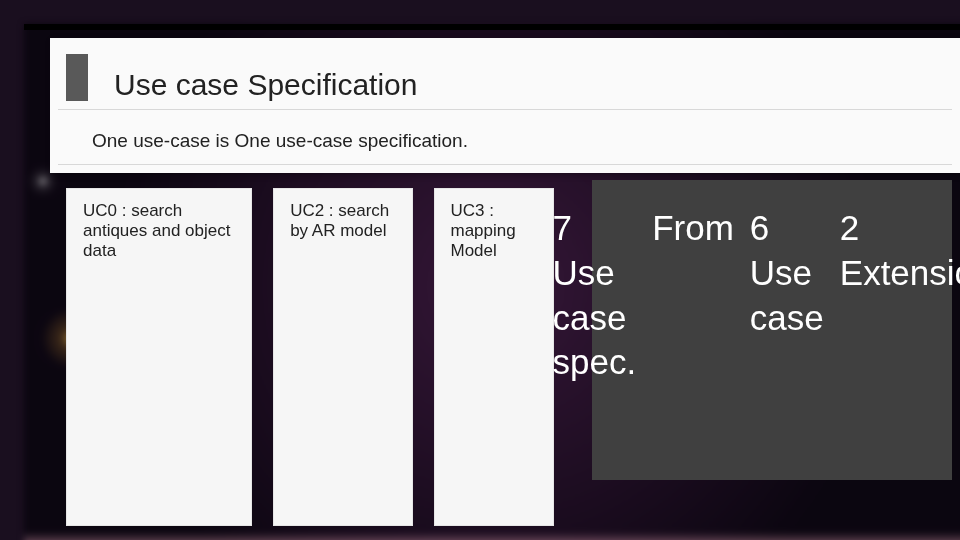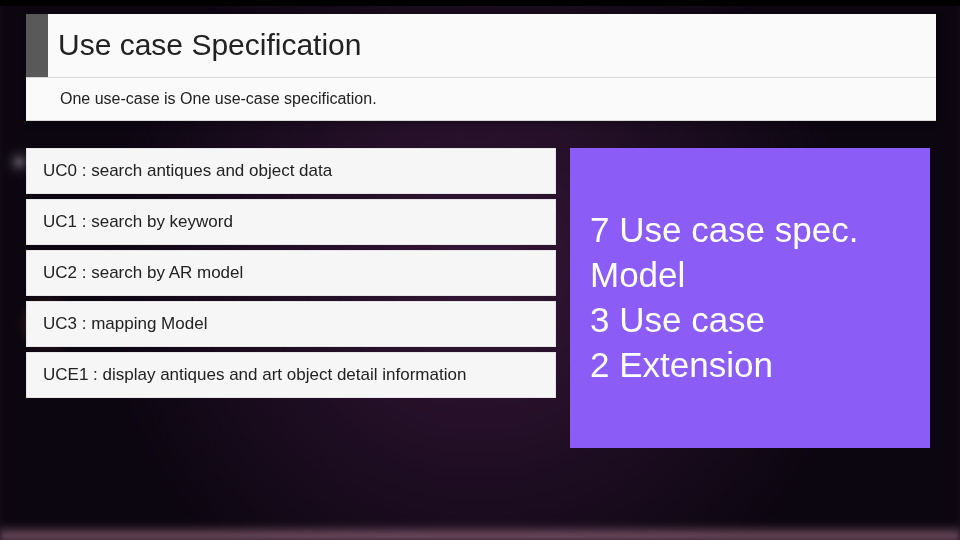--- a/index.html
+++ b/index.html
@@ -1,15 +1,15 @@
 <!DOCTYPE html>
 <html><head>
 <meta charset="utf-8">
 <style>
-  * { margin: 0; padding: 0; box-sizing: border-box; }
+  * { margin: 8px; padding: 0; box-sizing: border-box; }
   html, body { width: 960px; height: 540px; overflow: hidden; }
   body {
     font-family: "Segoe UI Light", "Segoe UI", Arial, sans-serif;
     background: #1a0f1f;
     position: relative;
   }
   .bg {
     position: absolute; inset: 0;
     background:
       radial-gradient(circle at 5% 60%, rgba(255,200,80,0.6) 0px, rgba(255,180,60,0.2) 10px, transparent 30px),
@@ -46,81 +46,79 @@
   }
   .title-text {
     padding: 14px 10px 0 10px;
     font-size: 30px;
     font-weight: 300;
     color: #222;
   }
   .subtitle-row {
     border-bottom: 1px solid #d8d8d8;
     padding: 12px 0 12px 34px;
-    font-size: 16px;
+    font-size: 19px;
     color: #222;
     font-weight: 300;
   }
   .content {
     position: absolute;
     top: 148px; left: 26px;
     width: 910px;
     height: 370px;
     display: flex;
     gap: 14px;
   }
   .list {
     width: 530px;
     display: flex;
-    flex-direction: column;
+    flex-direction: row;
     gap: 5px;
   }
   .item {
     background: #f6f6f6;
     border: 1px solid #e6e6e6;
     padding: 12px 16px;
     font-size: 17px;
     color: #222;
     font-weight: 300;
   }
   .summary {
     width: 360px;
     height: 300px;
-    background: #8b5cf6;
+    background: #404040;
     color: #fff;
     padding: 18px 18px 18px 20px;
     font-size: 35px;
     line-height: 1.28;
     font-weight: 300;
     display: flex;
-    flex-direction: column;
+    flex-direction: row;
     justify-content: center;
   }
 </style>
 </head>
 <body>
 
 <div class="bg"></div>
 <div class="frame"></div>
 
 <div class="card">
   <div class="title-row">
     <div class="title-accent"></div>
     <div class="title-text">Use case Specification</div>
   </div>
   <div class="subtitle-row">One use-case is One use-case specification.</div>
 </div>
 
 <div class="content">
   <div class="list">
     <div class="item">UC0 : search antiques and object data</div>
-    <div class="item">UC1 : search by keyword</div>
     <div class="item">UC2 : search by AR model</div>
     <div class="item">UC3 : mapping Model</div>
-    <div class="item">UCE1 : display antiques and art object detail information</div>
   </div>
   <div class="summary">
     <div>7 Use case spec.</div>
-    <div>Model</div>
-    <div>3 Use case</div>
+    <div>From</div>
+    <div>6 Use case</div>
     <div>2 Extension</div>
   </div>
 </div>
 
 </body></html>

